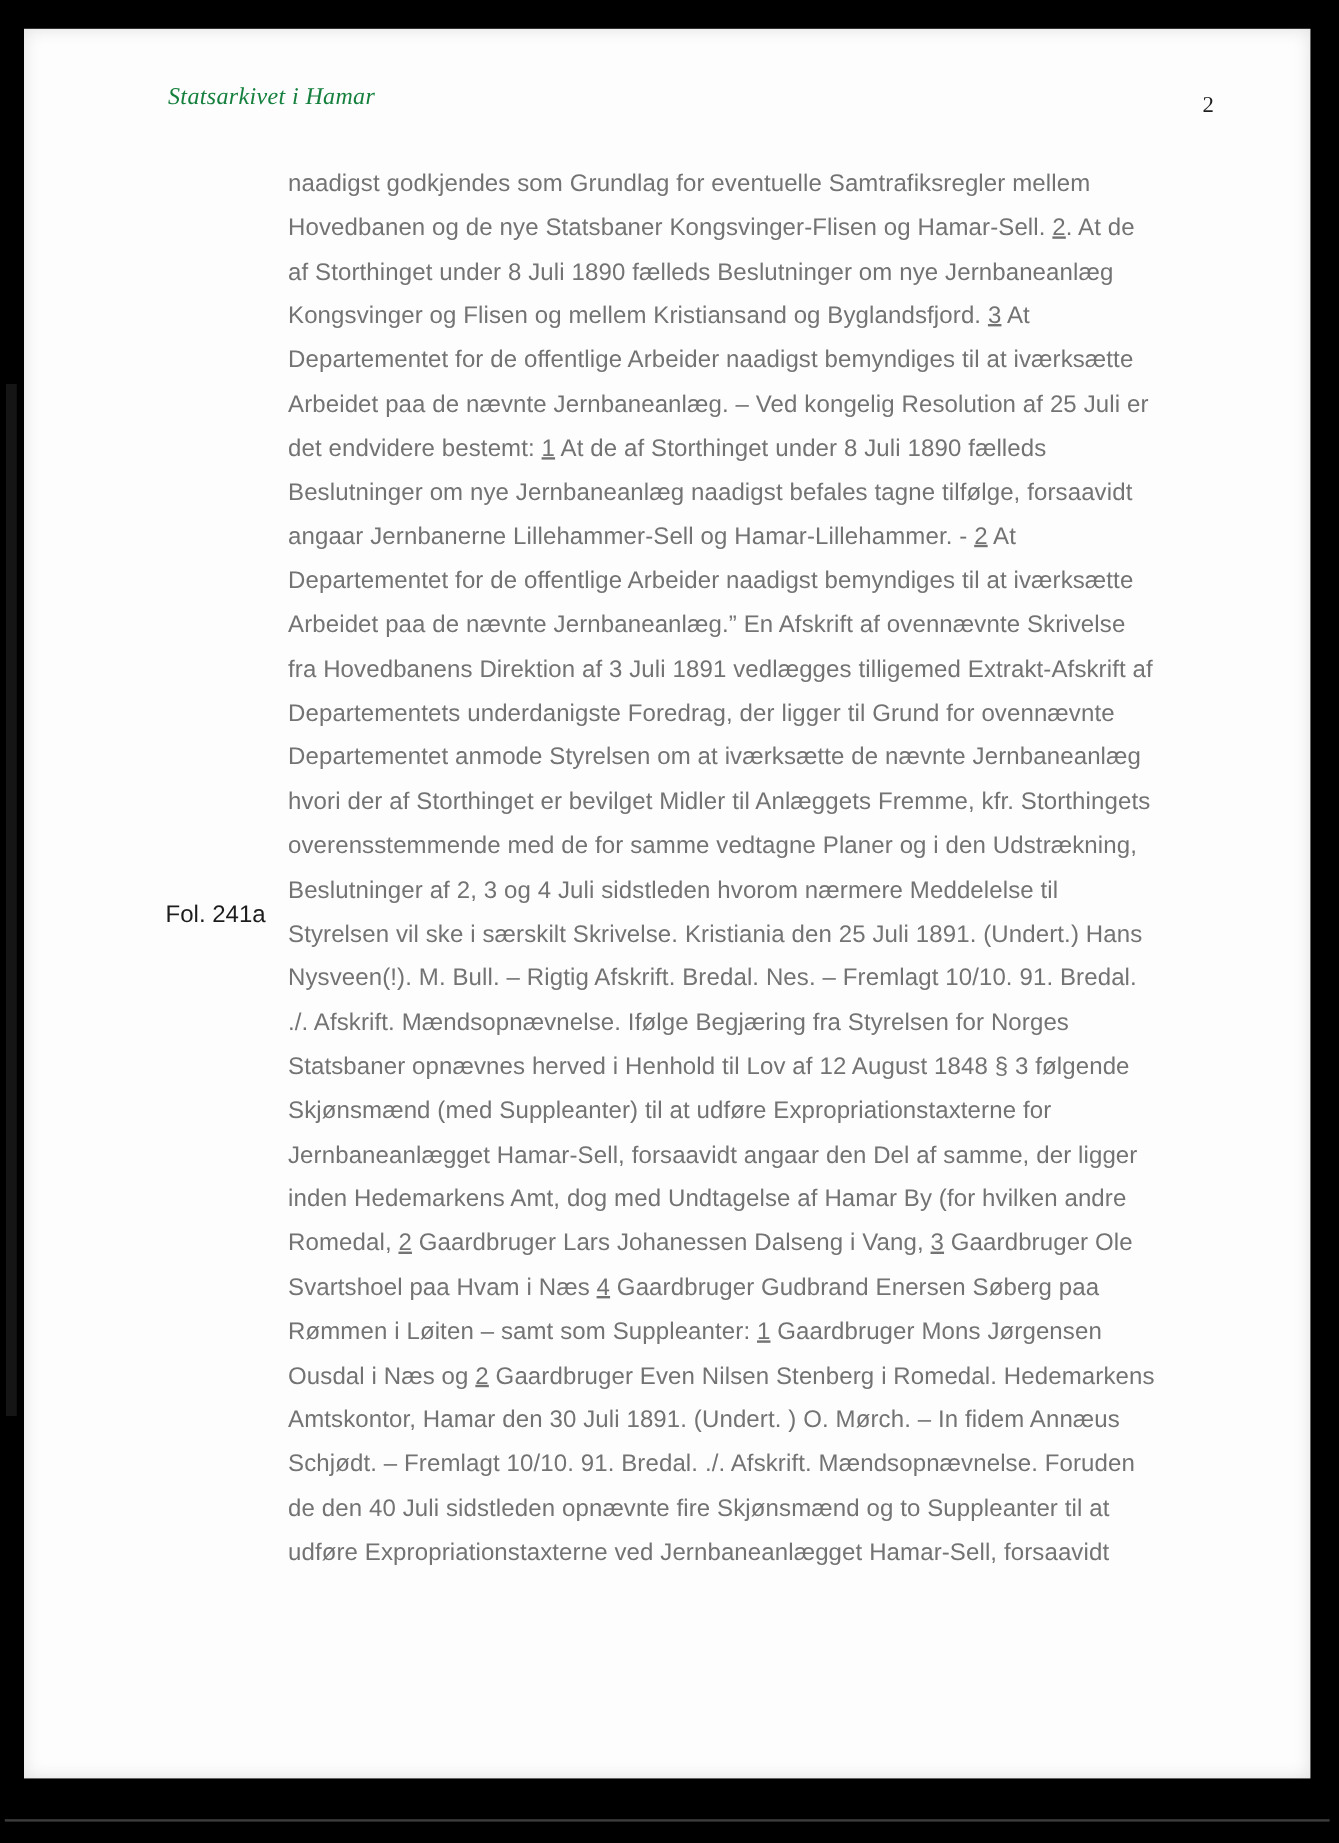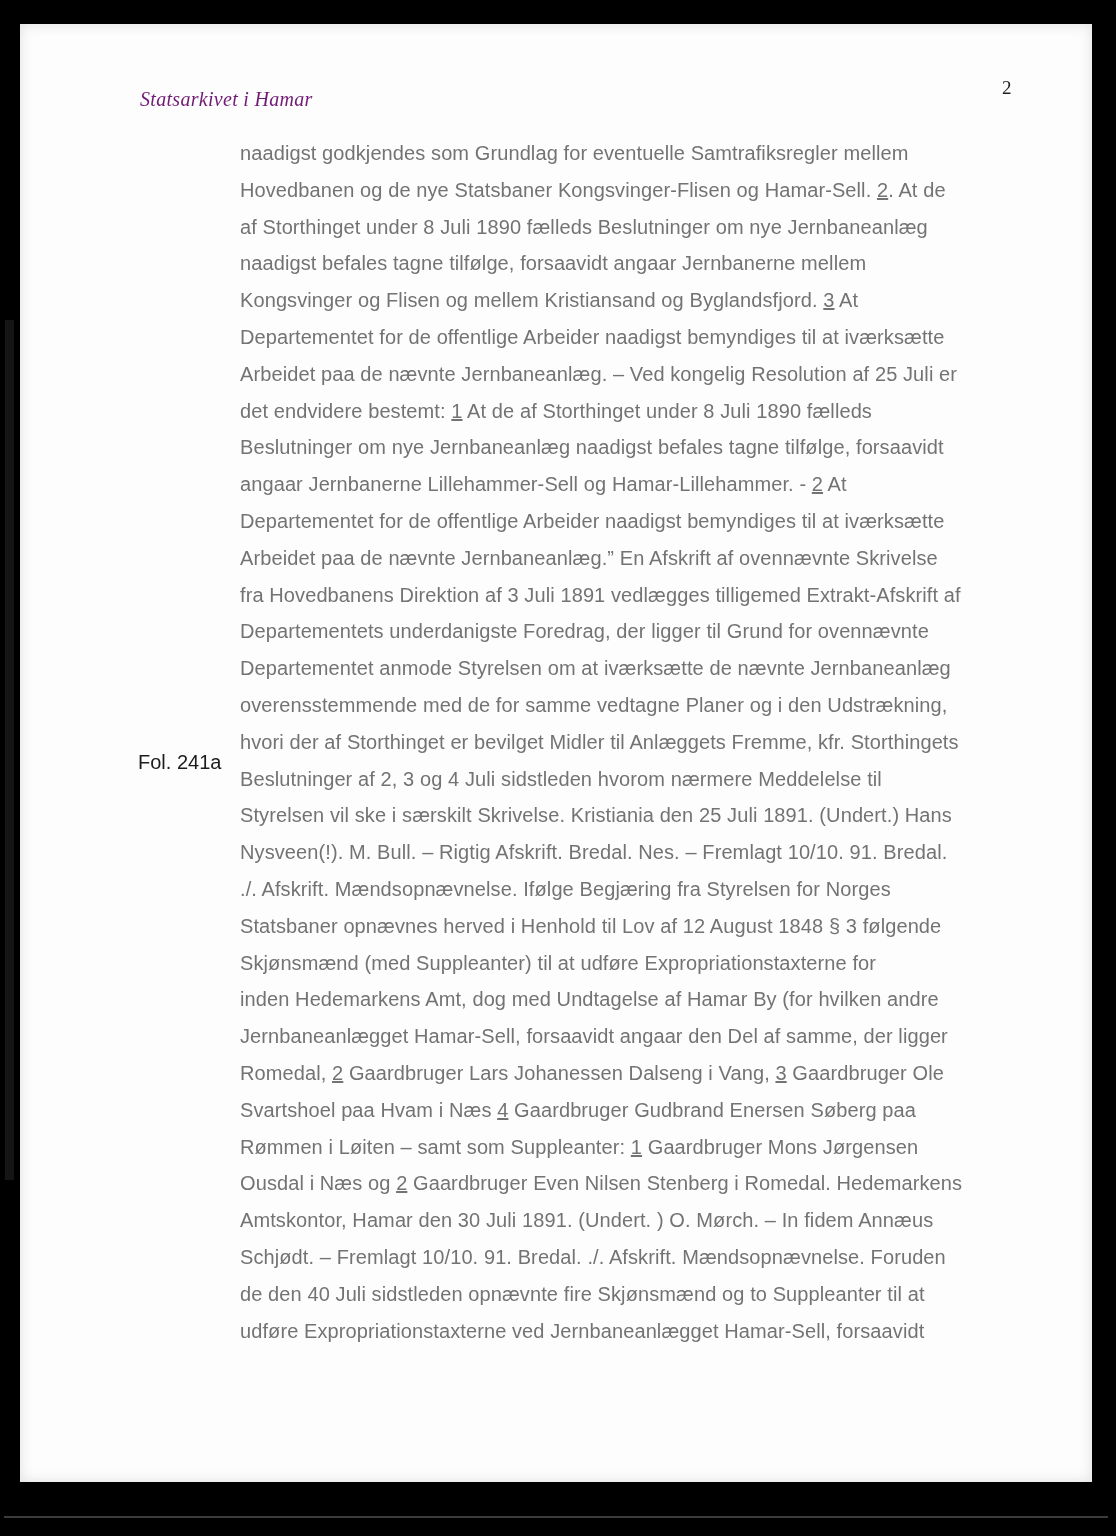--- a/index.html
+++ b/index.html
@@ -3,22 +3,22 @@
 <meta charset="utf-8">
 <style>
   * { margin:0; padding:0; box-sizing:border-box; }
   html,body { width:1116px; height:1536px; }
   body { background:#000; font-family:"Liberation Sans", sans-serif; }
   .scan { position:relative; width:1116px; height:1536px; background:#000; overflow:hidden; }
   .edge-streak { position:absolute; left:5px; top:320px; width:9px; height:860px; background:#151515; }
   .artifact-line { position:absolute; left:4px; top:1516px; width:1104px; height:2px; background:#3c3c3c; }
   .page { position:absolute; left:20px; top:24px; width:1072px; height:1458px; background:#fdfdfd;
           box-shadow: inset 0 0 14px rgba(0,0,0,0.12); }
-  .archive-title { position:absolute; left:120px; top:64px; font-family:"Liberation Serif", serif;
-                   font-style:italic; font-size:20px; color:#701a75; letter-spacing:0.3px; }
+  .archive-title { position:absolute; left:120px; top:46px; font-family:"Liberation Serif", serif;
+                   font-style:italic; font-size:20px; color:#15803d; letter-spacing:0.3px; }
   .page-number { position:absolute; left:982px; top:53px; font-family:"Liberation Serif", serif;
                  font-size:19px; color:#1f1f1f; }
   .margin-note { position:absolute; left:118px; top:704px; font-size:20px; line-height:36.8px; color:#1c1c1c;margin-top:16px; }
   .doc-body { position:absolute; left:220px; top:111px; width:800px; font-size:20px; color:#737373; }
   .line { height:36.8px; line-height:36.8px; white-space:nowrap; letter-spacing:0.1px; }
   .u { text-decoration:underline; }
   .sup { vertical-align:super; font-size:13px; line-height:0; text-decoration:underline; }
 </style>
 </head>
 <body>
@@ -26,42 +26,41 @@
 <div class="scan">
   <div class="edge-streak"></div>
   <div class="page">
     <span class="archive-title">Statsarkivet i Hamar</span>
     <span class="page-number">2</span>
     <div class="margin-note">Fol. 241a</div>
     <div class="doc-body" id="doc-body">
         <div class="line"><span>naadigst godkjendes som Grundlag for eventuelle Samtrafiksregler mellem</span></div>
         <div class="line"><span>Hovedbanen og de nye Statsbaner Kongsvinger-Flisen og Hamar-Sell. </span><span class="u">2</span><span>. At de</span></div>
         <div class="line"><span>af Storthinget under 8 Juli 1890 fælleds Beslutninger om nye Jernbaneanlæg</span></div>
-        <div class="line"><span>naadigst befales tagne tilfølge, forsaavidt angaar Jernbanerne mellem</span></div>
         <div class="line"><span>Kongsvinger og Flisen og mellem Kristiansand og Byglandsfjord. </span><span class="u">3</span><span> At</span></div>
         <div class="line"><span>Departementet for de offentlige Arbeider naadigst bemyndiges til at iværksætte</span></div>
         <div class="line"><span>Arbeidet paa de nævnte Jernbaneanlæg. – Ved kongelig Resolution af 25 Juli er</span></div>
         <div class="line"><span>det endvidere bestemt: </span><span class="u">1</span><span> At de af Storthinget under 8 Juli 1890 fælleds</span></div>
         <div class="line"><span>Beslutninger om nye Jernbaneanlæg naadigst befales tagne tilfølge, forsaavidt</span></div>
         <div class="line"><span>angaar Jernbanerne Lillehammer-Sell og Hamar-Lillehammer. - </span><span class="u">2</span><span> At</span></div>
         <div class="line"><span>Departementet for de offentlige Arbeider naadigst bemyndiges til at iværksætte</span></div>
         <div class="line"><span>Arbeidet paa de nævnte Jernbaneanlæg.” En Afskrift af ovennævnte Skrivelse</span></div>
         <div class="line"><span>fra Hovedbanens Direktion af 3 Juli 1891 vedlægges tilligemed Extrakt-Afskrift af</span></div>
         <div class="line"><span>Departementets underdanigste Foredrag, der ligger til Grund for ovennævnte</span></div>
         <div class="line"><span>Departementet anmode Styrelsen om at iværksætte de nævnte Jernbaneanlæg</span></div>
+        <div class="line"><span>hvori der af Storthinget er bevilget Midler til Anlæggets Fremme, kfr. Storthingets</span></div>
         <div class="line"><span>overensstemmende med de for samme vedtagne Planer og i den Udstrækning,</span></div>
-        <div class="line"><span>hvori der af Storthinget er bevilget Midler til Anlæggets Fremme, kfr. Storthingets</span></div>
         <div class="line"><span>Beslutninger af 2, 3 og 4 Juli sidstleden hvorom nærmere Meddelelse til</span></div>
         <div class="line"><span>Styrelsen vil ske i særskilt Skrivelse. Kristiania den 25 Juli 1891. (Undert.) Hans</span></div>
         <div class="line"><span>Nysveen(!). M. Bull. – Rigtig Afskrift. Bredal. Nes. – Fremlagt 10/10. 91. Bredal.</span></div>
         <div class="line"><span>./. Afskrift. Mændsopnævnelse. Ifølge Begjæring fra Styrelsen for Norges</span></div>
         <div class="line"><span>Statsbaner opnævnes herved i Henhold til Lov af 12 August 1848 § 3 følgende</span></div>
         <div class="line"><span>Skjønsmænd (med Suppleanter) til at udføre Expropriationstaxterne for</span></div>
+        <div class="line"><span>Jernbaneanlægget Hamar-Sell, forsaavidt angaar den Del af samme, der ligger</span></div>
         <div class="line"><span>inden Hedemarkens Amt, dog med Undtagelse af Hamar By (for hvilken andre</span></div>
-        <div class="line"><span>Jernbaneanlægget Hamar-Sell, forsaavidt angaar den Del af samme, der ligger</span></div>
         <div class="line"><span>Romedal, </span><span class="u">2</span><span> Gaardbruger Lars Johanessen Dalseng i Vang, </span><span class="u">3</span><span> Gaardbruger Ole</span></div>
         <div class="line"><span>Svartshoel paa Hvam i Næs </span><span class="u">4</span><span> Gaardbruger Gudbrand Enersen Søberg paa</span></div>
         <div class="line"><span>Rømmen i Løiten – samt som Suppleanter: </span><span class="u">1</span><span> Gaardbruger Mons Jørgensen</span></div>
         <div class="line"><span>Ousdal i Næs og </span><span class="u">2</span><span> Gaardbruger Even Nilsen Stenberg i Romedal. Hedemarkens</span></div>
         <div class="line"><span>Amtskontor, Hamar den 30 Juli 1891. (Undert. ) O. Mørch. – In fidem Annæus</span></div>
         <div class="line"><span>Schjødt. – Fremlagt 10/10. 91. Bredal. ./. Afskrift. Mændsopnævnelse. Foruden</span></div>
         <div class="line"><span>de den 40 Juli sidstleden opnævnte fire Skjønsmænd og to Suppleanter til at</span></div>
         <div class="line"><span>udføre Expropriationstaxterne ved Jernbaneanlægget Hamar-Sell, forsaavidt</span></div>
       </div>
   </div>

